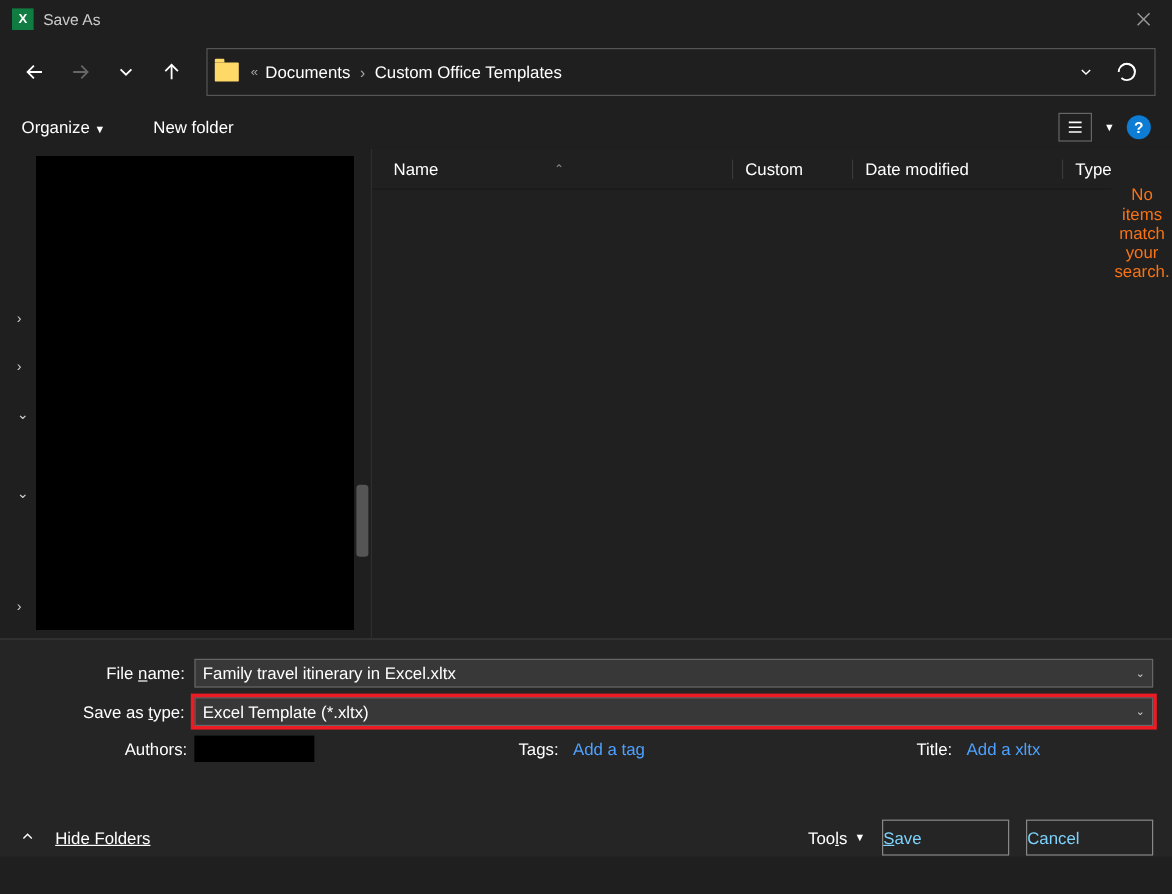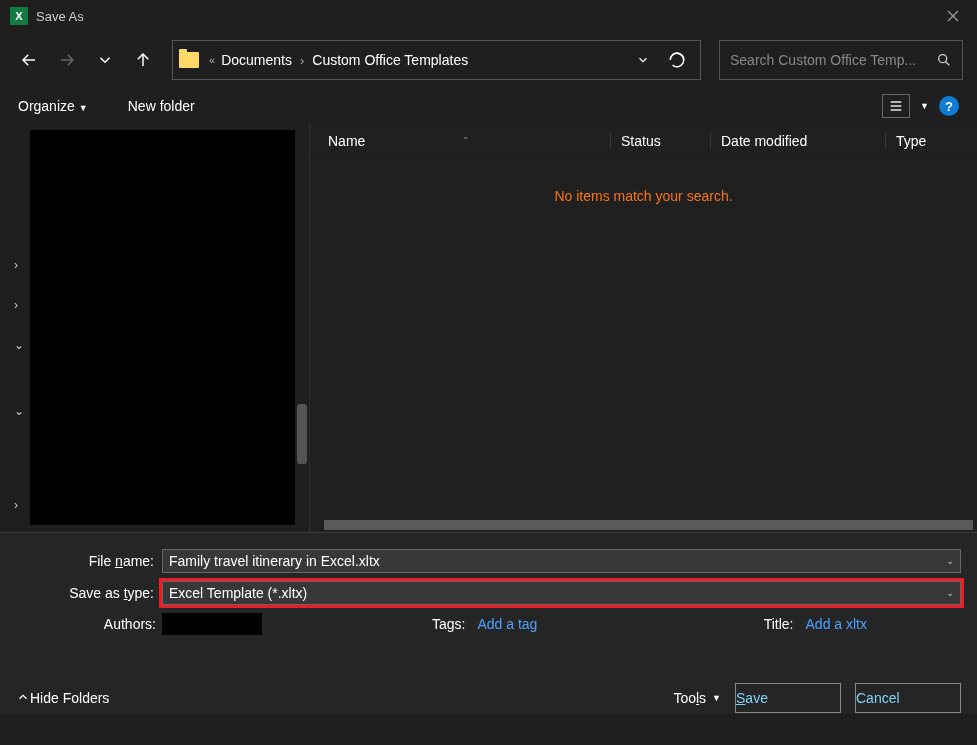--- a/index.html
+++ b/index.html
@@ -42,21 +42,21 @@
 .sidebar { width: 310px; background: #1f1f1f; position: relative; border-right: 1px solid #2e2e2e; }
 .sidebar-black { position: absolute; left: 30px; top: 6px; width: 265px; height: 395px; background: #000; }
 .sidebar-scrollbar { position: absolute; right: 2px; top: 280px; width: 10px; height: 60px; background: #555; border-radius: 3px; }
 .tree-arrow { position: absolute; left: 14px; color: #ccc; font-size: 12px; cursor: pointer; }
 .tree-arrow.r1 { top: 134px; } 
 .tree-arrow.r2 { top: 174px; }
 .tree-arrow.d1 { top: 214px; }
 .tree-arrow.d2 { top: 280px; }
 .tree-arrow.r3 { top: 374px; }
 
-.content { flex: 1; background: #202020; display: flex; flex-direction: column; }
+.content { flex: 1; background: #202020; display: flex; flex-direction: row; }
 .columns { height: 34px; display: flex; align-items: center; border-bottom: 1px solid #1a1a1a; color: #fff; font-size: 14px; }
 .col-name { width: 300px; padding-left: 18px; position: relative; }
 .col-sort { position: absolute; right: 140px; top: 2px; color: #888; font-size: 10px; }
 .col-status { width: 100px; padding-left: 10px; border-left: 1px solid #3a3a3a;}
 .col-modified { width: 175px; padding-left: 10px; border-left: 1px solid #3a3a3a;}
 .col-type { flex: 1; padding-left: 10px; border-left: 1px solid #3a3a3a;}
 .empty-msg { text-align: center; margin-top: 30px; color: #f97316; font-size: 14px; }
 .content-scrollbar { margin-top: auto; height: 14px; position: relative; }
 .content-scrollbar-track { position: absolute; left: 14px; right: 4px; bottom: 2px; height: 10px; background: #5a5a5a; border-radius: 1px; }
 
@@ -68,21 +68,21 @@
 .form-input .input-text { flex: 1; }
 .form-input .input-caret { color: #ccc; font-size: 9px; }
 .form-input.highlighted { outline: 3px solid #ed1c24; outline-offset: 0; }
 
 .meta-row { display: flex; align-items: center; margin-top: 4px; }
 .meta-label { text-align: right; padding-right: 6px; color: #fff; font-size: 14px; }
 .meta-value { color: #4ea1ff; font-size: 14px; cursor: pointer; }
 .meta-author-box { width: 100px; height: 22px; background: #000; margin-right: 20px; }
 
 .footer { display: flex; align-items: center; margin-top: 48px; padding: 0 6px; }
-.hide-folders { display: flex; align-items: flex-start; color: #fff; font-size: 14px; cursor: pointer; gap: 0; }
+.hide-folders { display: flex; align-items: flex-start; color: #fff; font-size: 14px; cursor: pointer; gap: 16px; text-decoration: underline; }
 .footer-right { margin-left: auto; display: flex; align-items: center; gap: 14px; }
 .tools-btn { color: #fff; font-size: 14px; cursor: pointer; display: flex; align-items: center; gap: 6px; }
 .btn { width: 106px; height: 30px; border: 1px solid #888; background: transparent; color: #7dd3fc; display: flex; align-items: center; cursor: pointer; font-size: 14px; }
 .underline-letter { text-decoration: underline; }
 
 svg { display: block; }
 </style>
 </head>
 <body>
 
@@ -137,29 +137,20 @@
       <svg viewBox="0 0 24 24" width="18" height="18" stroke="#fff" fill="none" stroke-width="2">
           <path d="M3 12a9 9 0 1 1 3 6.7"></path>
           <polyline points="3 18 3 12 9 12" visibility="hidden"></polyline>
           <polyline points="6 6 3 10 8 10" visibility="hidden"></polyline>
           <path d="M21 12a9 9 0 0 0-15.5-6.3"></path>
           <polyline points="3 3 3 8 8 8" visibility="hidden"></polyline>
         </svg>
     </div>
   </div>
 
-  <div class="search-bar">
-    <div class="search-placeholder">Search Custom Office Temp...</div>
-    <div class="search-icon">
-      <svg viewBox="0 0 24 24" width="16" height="16" stroke="#ccc" fill="none" stroke-width="2">
-          <circle cx="10" cy="10" r="6"></circle>
-          <line x1="20" y1="20" x2="14.5" y2="14.5"></line>
-        </svg>
-    </div>
-  </div>
 </div>
 
 <div class="toolbar">
   <div class="organize-btn">
     <span>Organize</span><span class="drop-caret">▼</span>
   </div>
   <div class="newfolder-btn">New folder</div>
   <div class="toolbar-right">
     <div class="view-btn">
       <svg viewBox="0 0 24 24" width="16" height="16" stroke="#fff" fill="none" stroke-width="2">
@@ -182,21 +173,21 @@
     <div class="tree-arrow d2">⌄</div>
     <div class="tree-arrow r3">›</div>
     <div class="sidebar-scrollbar"></div>
   </div>
   <div class="content">
     <div class="columns">
       <div class="col-name">
         <span>Name</span>
         <span class="col-sort">⌃</span>
       </div>
-      <div class="col-status">Status</div>
+      <div class="col-status">Custom</div>
       <div class="col-modified">Date modified</div>
       <div class="col-type">Type</div>
     </div>
     <div class="empty-msg">No items match your search.</div>
     <div class="content-scrollbar">
       <div class="content-scrollbar-track"></div>
     </div>
   </div>
 </div>
 

